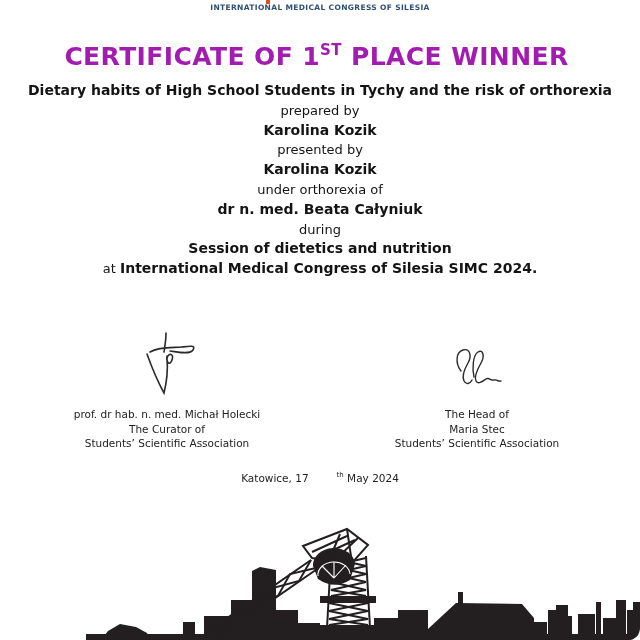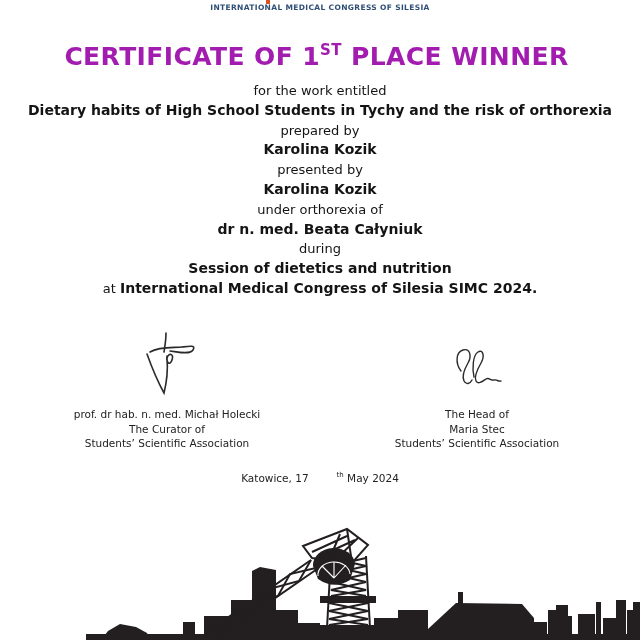--- a/index.html
+++ b/index.html
@@ -1,18 +1,18 @@
 <!DOCTYPE html>
 <html><head>
 <meta charset="utf-8">
 <style>
   html,body{margin:0;padding:0;background:#ffffff;}
   .page{
     position:relative;width:640px;height:640px;background:#ffffff;overflow:hidden;
-    font-family:"DejaVu Sans","Liberation Sans",sans-serif;color:#1a1a1a;
+    font-family:"DejaVu Sans","Liberation Sans",sans-serif;color:#1a1a1a;border-radius:12px;
   }
   .logo-mark{position:absolute;left:266px;top:0;width:4px;height:4px;background:#d9531e;}
   .congress-header{
     position:absolute;top:3px;left:0;right:0;text-align:center;
     font-size:7.5px;font-weight:bold;letter-spacing:.35px;color:#2f4e75;
   }
   .cert-title{
     position:absolute;top:42px;left:0;right:7px;text-align:center;
     font-size:25px;font-weight:bold;letter-spacing:.4px;color:#a21caf;white-space:nowrap;
   }
@@ -36,21 +36,20 @@
 
 <div class="page">
 
   <div class="logo-mark"></div>
 
   <div class="congress-header">INTERNATIONAL MEDICAL CONGRESS OF SILESIA</div>
 
   <div class="cert-title"><span>CERTIFICATE OF 1</span><sup>ST</sup><span> PLACE WINNER</span></div>
 
   <div class="body-lines">
-    <div>for the work entitled</div>
     <div class="b">Dietary habits of High School Students in Tychy and the risk of orthorexia</div>
     <div>prepared by</div>
     <div class="b">Karolina Kozik</div>
     <div>presented by</div>
     <div class="b">Karolina Kozik</div>
     <div>under orthorexia of</div>
     <div class="b">dr n. med. Beata Całyniuk</div>
     <div>during</div>
     <div class="b">Session of dietetics and nutrition</div>
     <div><span>at </span><span class="b">International Medical Congress of Silesia SIMC 2024.</span></div>

